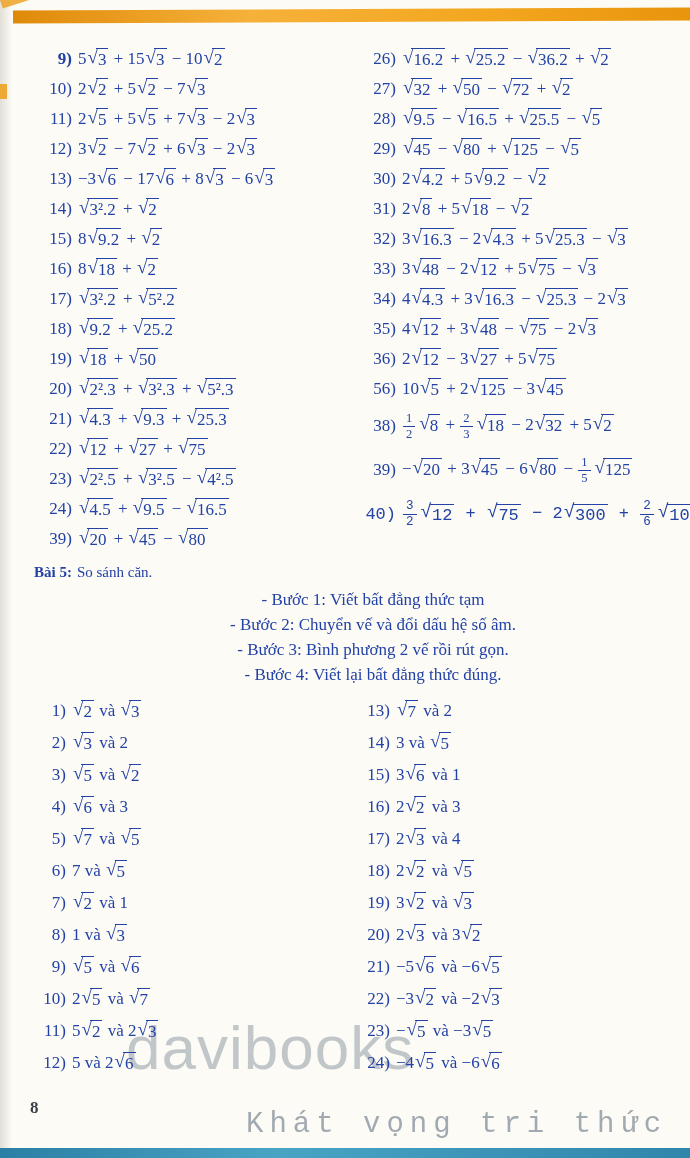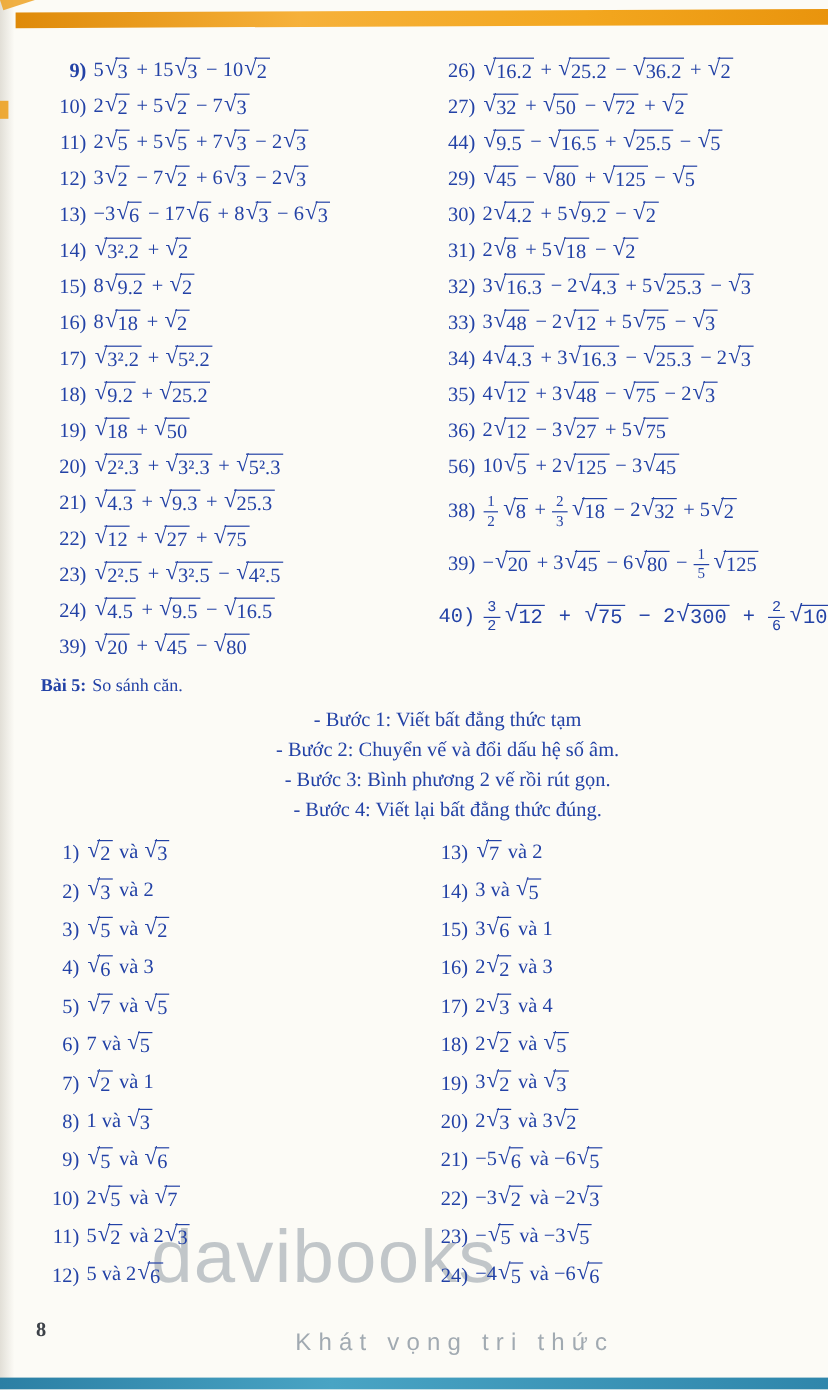--- a/index.html
+++ b/index.html
@@ -18,21 +18,21 @@
   .corner-speck{position:absolute;left:0;top:0;width:30px;height:9px;background:#eda224;
     transform:rotate(-18deg);transform-origin:left top;opacity:.85;z-index:1;}
   .edge-mark{position:absolute;left:0;top:84px;width:7px;height:15px;background:#eda224;opacity:.9;z-index:1;}
   .bottom-bar{position:absolute;left:0;right:0;bottom:0;height:10px;z-index:3;
     background:linear-gradient(90deg,#2b7fa4,var(--bottom-bar,#49a4c4) 40%,#2f86ab);}
 
   .watermark{position:absolute;left:126px;top:1012px;z-index:1;
     font-family:Liberation Sans, sans-serif;font-size:62px;letter-spacing:1px;
     color:var(--watermark-gray,#8f98a1);opacity:.55;white-space:nowrap;}
   .watermark-sub{position:absolute;left:246px;top:1108px;z-index:1;
-    font-family:Liberation Sans, sans-serif;font-size:20px;letter-spacing:6px;
+    font-family:Liberation Mono, monospace;font-size:29px;letter-spacing:6px;
     color:var(--watermark-gray,#939ea8);opacity:.85;white-space:nowrap;}
 
   .content{position:absolute;left:34px;top:44px;width:648px;z-index:2;font-size:17px;}
   .cols{display:grid;grid-template-columns:320px 1fr;column-gap:4px;}
   .row{display:flex;align-items:center;white-space:nowrap;}
   .s1 .row{min-height:30px;}
   .s2 .row{min-height:32px;}
   .num{flex:0 0 38px;text-align:right;padding-right:6px;}
   .s2 .num{flex-basis:32px;}
   .b{font-weight:bold;}
@@ -312,21 +312,21 @@
                 <span class="rb">50</span>
               </span> − <span class="rad">
                 <span class="rs">√</span>
                 <span class="rb">72</span>
               </span> + <span class="rad">
                 <span class="rs">√</span>
                 <span class="rb">2</span>
               </span></span>
           </div>
           <div class="row">
-            <span class="num">44)</span>
+            <span class="num">28)</span>
             <span class="expr"><span class="rad">
                 <span class="rs">√</span>
                 <span class="rb">9.5</span>
               </span> − <span class="rad">
                 <span class="rs">√</span>
                 <span class="rb">16.5</span>
               </span> + <span class="rad">
                 <span class="rs">√</span>
                 <span class="rb">25.5</span>
               </span> − <span class="rad">

